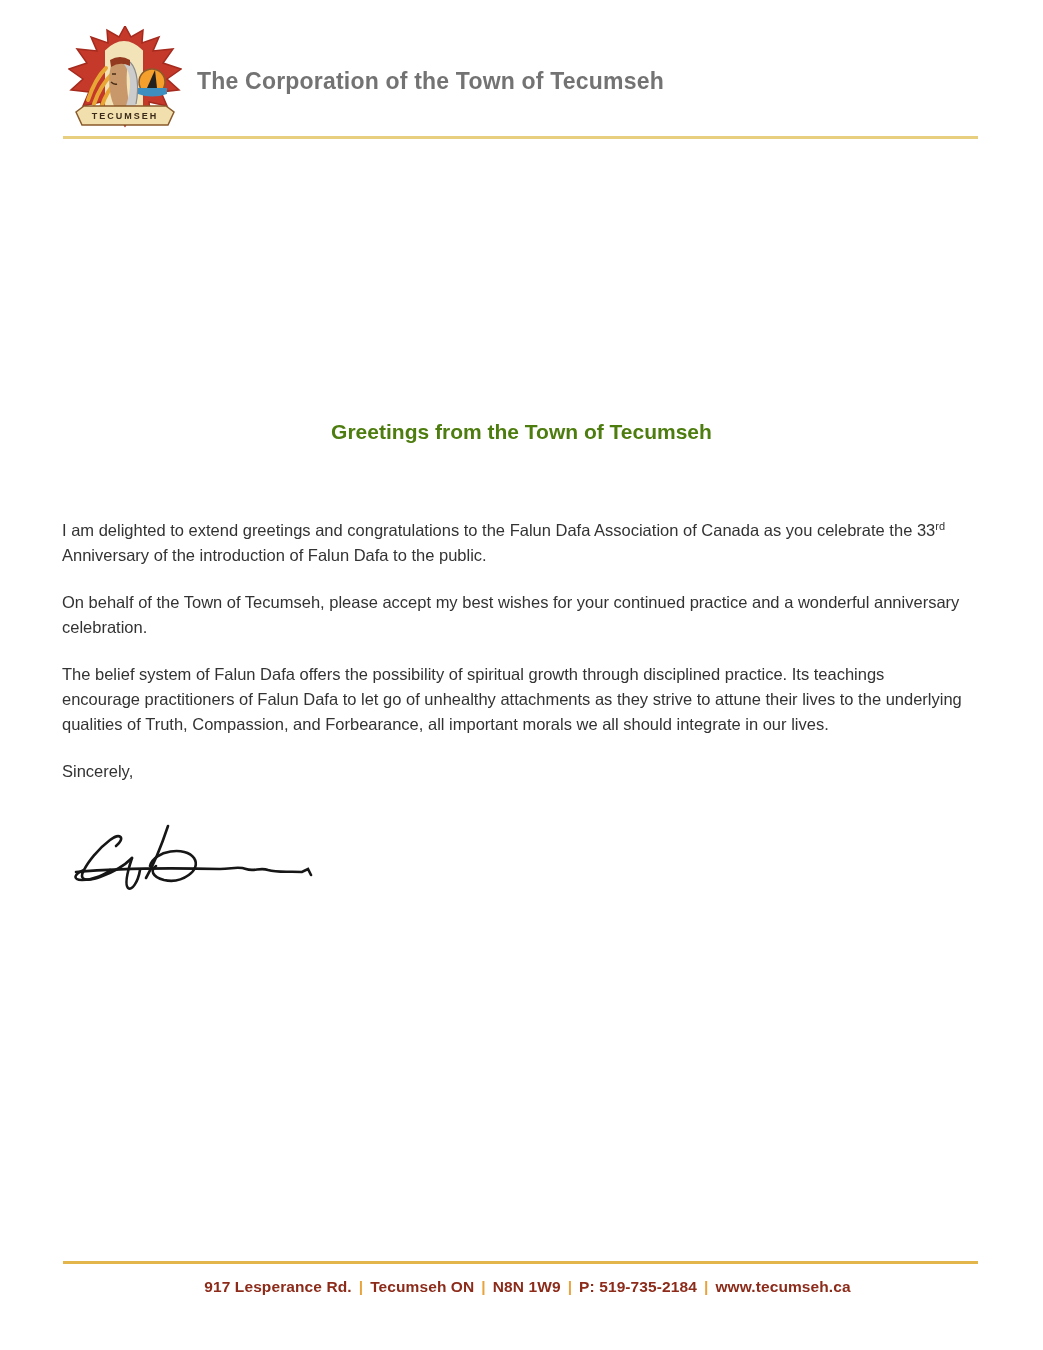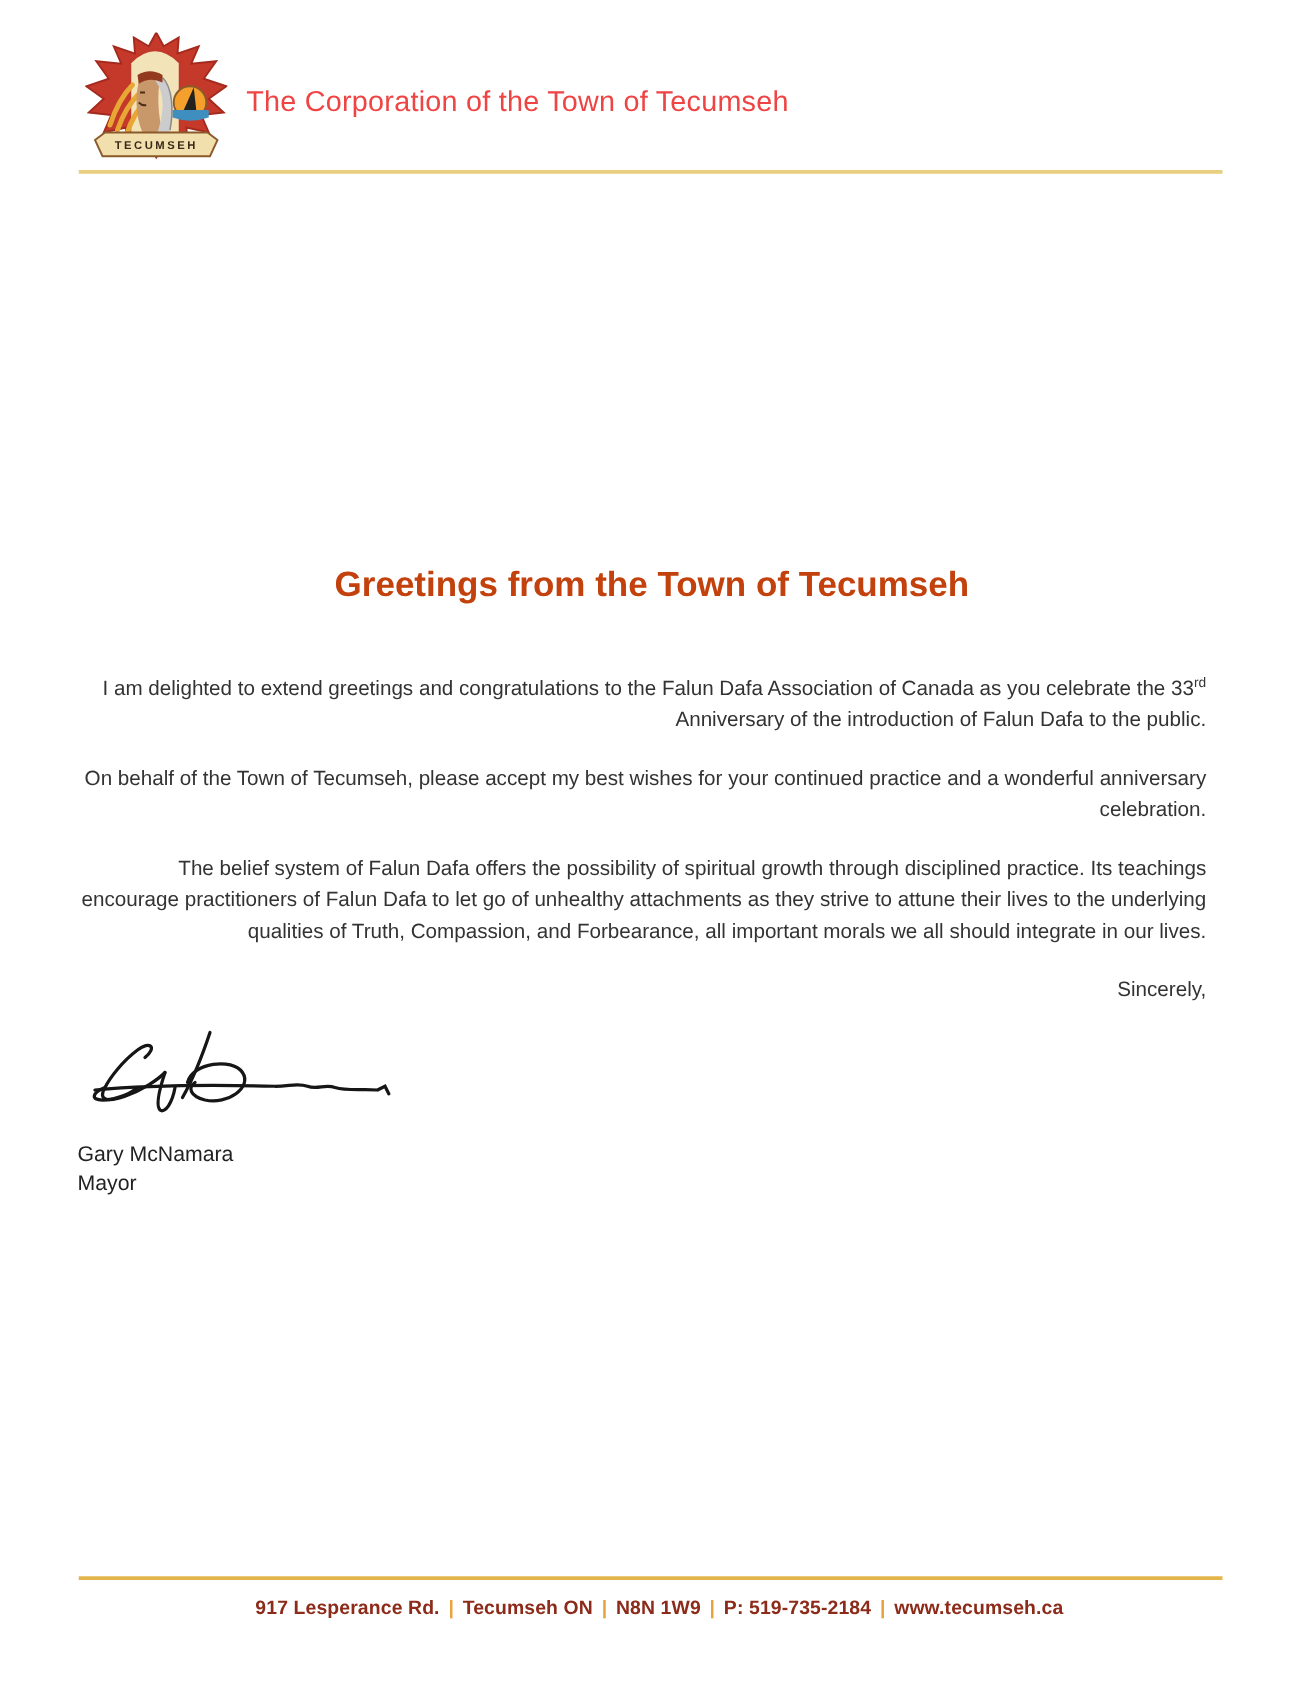--- a/index.html
+++ b/index.html
@@ -20,54 +20,52 @@
     left: 68px;
     top: 26px;
     width: 114px;
     height: 110px;
   }
   .org-title {
     position: absolute;
     left: 197px;
     top: 68px;
     font-size: 23px;
-    font-weight: normal;
-    color: #ef4444;
+    font-weight: bold;
+    color: #737373;
     letter-spacing: 0.2px;
   }
   .header-rule {
     position: absolute;
     left: 63px;
     top: 136px;
     width: 915px;
     height: 3px;
     background: #e8ce7f;
   }
 
   
   .letter-title {
     position: absolute;
     left: 0;
     right: 0;
     top: 420px;
     text-align: center;
-    font-size: 28px;
+    font-size: 21px;
     font-weight: bold;
-    color: #c2410c;
-    margin-top: 32px;
+    color: #4d7c0f;
   }
   .letter-body {
     position: absolute;
     left: 62px;
-    top: 539px;
+    top: 518px;
     width: 903px;
     font-size: 16.5px;
     line-height: 25px;
     color: #333333;
-    text-align: right;
   }
   .letter-body p { margin: 0 0 22px 0; }
   .letter-body sup { font-size: 11px; vertical-align: super; line-height: 0; }
 
   .signature-wrap {
     position: absolute;
     left: 70px;
     top: 818px;
     width: 250px;
     height: 80px;
@@ -165,23 +163,19 @@
       <path d="M62 40 C58 52 54 66 58 70 C62 73 68 64 70 52"></path>
 
       <path d="M98 8 C92 26 84 46 76 60"></path>
 
       <path d="M80 48 C84 32 116 28 124 40 C132 52 112 66 94 62 C82 59 80 52 86 48"></path>
 
       <path d="M6 54 C50 50 110 50 150 51 C162 51 168 48 176 51 C184 54 190 49 198 52 C208 55 220 53 232 54 L238 51 L241 57"></path>
     </svg>
   </div>
 
-  <div class="signer-block">
-    <div>Gary McNamara</div>
-    <div>Mayor</div>
-  </div>
 
   <div class="footer-rule"></div>
   <div class="footer-text">
     <span>917 Lesperance Rd.</span><span class="footer-sep">|</span><span>Tecumseh ON</span><span class="footer-sep">|</span><span>N8N 1W9</span><span class="footer-sep">|</span><span>P: 519-735-2184</span><span class="footer-sep">|</span><span>www.tecumseh.ca</span>
   </div>
 
 </div>
 
 </body></html>

